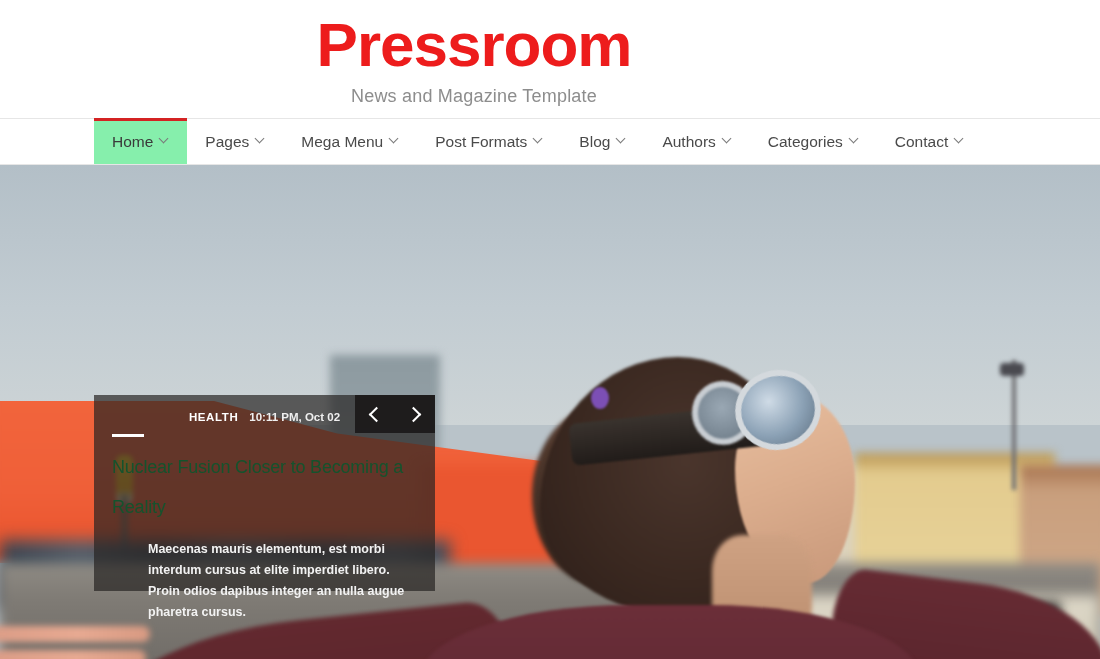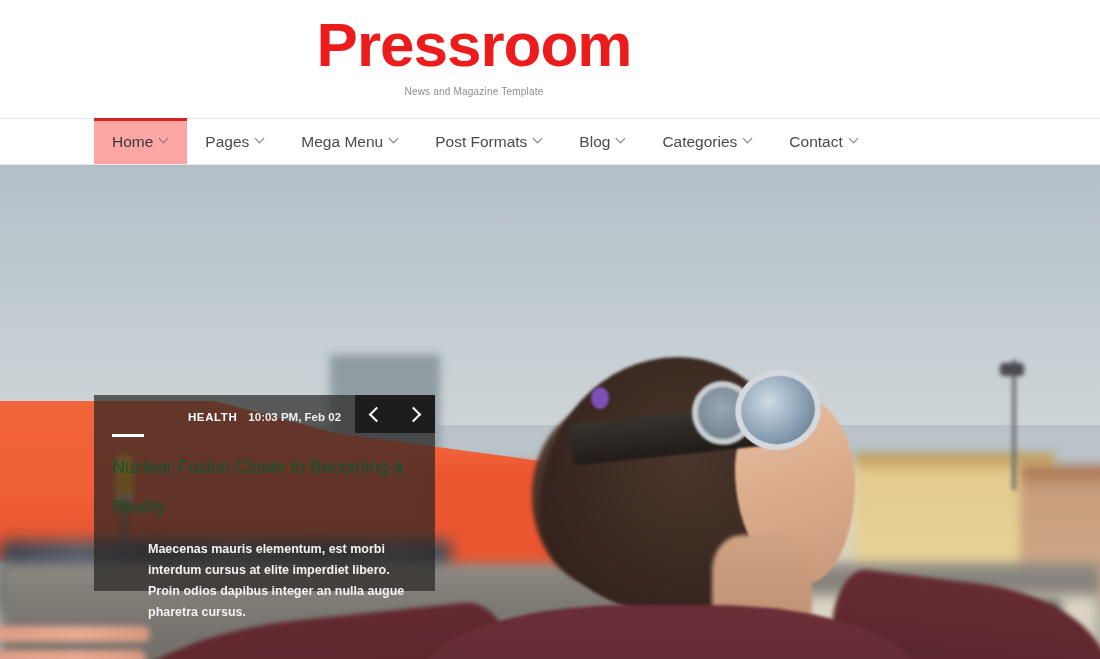--- a/index.html
+++ b/index.html
@@ -26,21 +26,21 @@
   .logo {
     font-family: "Liberation Sans", sans-serif;
     font-size: 62px;
     font-weight: bold;
     color: #ed1c1c;
     letter-spacing: -1px;
     line-height: 78px;
     text-align: center;
   }
   .tagline {
-    font-size: 10px;
+    font-size: 18px;
     color: #8d8d8d;
     letter-spacing: 0.2px;
     margin-top: 2px;
     text-align: center;
   }
 
   
   .nav-wrap {
     width: 1100px;
     height: 47px;
@@ -59,21 +59,21 @@
     padding: 0 18px;
     font-size: 15.5px;
     color: #4a4a4a;
     cursor: pointer;
     white-space: nowrap;
     background: transparent;
     border: none;
     font-family: "Liberation Sans", sans-serif;
   }
   .nav-item.active {
-    background: #fca5a5;
+    background: #86efac;
     color: #3a3a3a;
   }
   .nav-item.active::before {
     content: "";
     position: absolute;
     top: -1px; left: 0; right: 0;
     height: 3px;
     background: #d42323;
   }
   .caret {
@@ -437,20 +437,24 @@
   <div class="nav-item">
     <span>Mega Menu</span>
     <span class="caret"></span>
   </div>
   <div class="nav-item">
     <span>Post Formats</span>
     <span class="caret"></span>
   </div>
   <div class="nav-item">
     <span>Blog</span>
+    <span class="caret"></span>
+  </div>
+  <div class="nav-item">
+    <span>Authors</span>
     <span class="caret"></span>
   </div>
   <div class="nav-item">
     <span>Categories</span>
     <span class="caret"></span>
   </div>
   <div class="nav-item">
     <span>Contact</span>
     <span class="caret"></span>
   </div>
@@ -492,21 +496,21 @@
     <div class="goggle-strap"></div>
     <div class="goggle-lens2"></div>
     <div class="goggle-lens"></div>
     <div class="gray-shirt"></div>
     <div class="sweater"></div>
   </div>
 
   <div class="caption">
     <div class="cap-meta">
       <span class="cap-cat">HEALTH</span>
-      <span class="cap-time">10:03 PM, Feb 02</span>
+      <span class="cap-time">10:11 PM, Oct 02</span>
     </div>
     <div class="cap-rule"></div>
     <h2 class="cap-title">Nuclear Fusion Closer to Becoming a Reality</h2>
     <p class="cap-excerpt">Maecenas mauris elementum, est morbi interdum cursus at elite imperdiet libero. Proin odios dapibus integer an nulla augue pharetra cursus.</p>
   </div>
 
   <div class="slider-arrows">
     <div class="arrow-btn">
       <span class="chev left"></span>
     </div>

